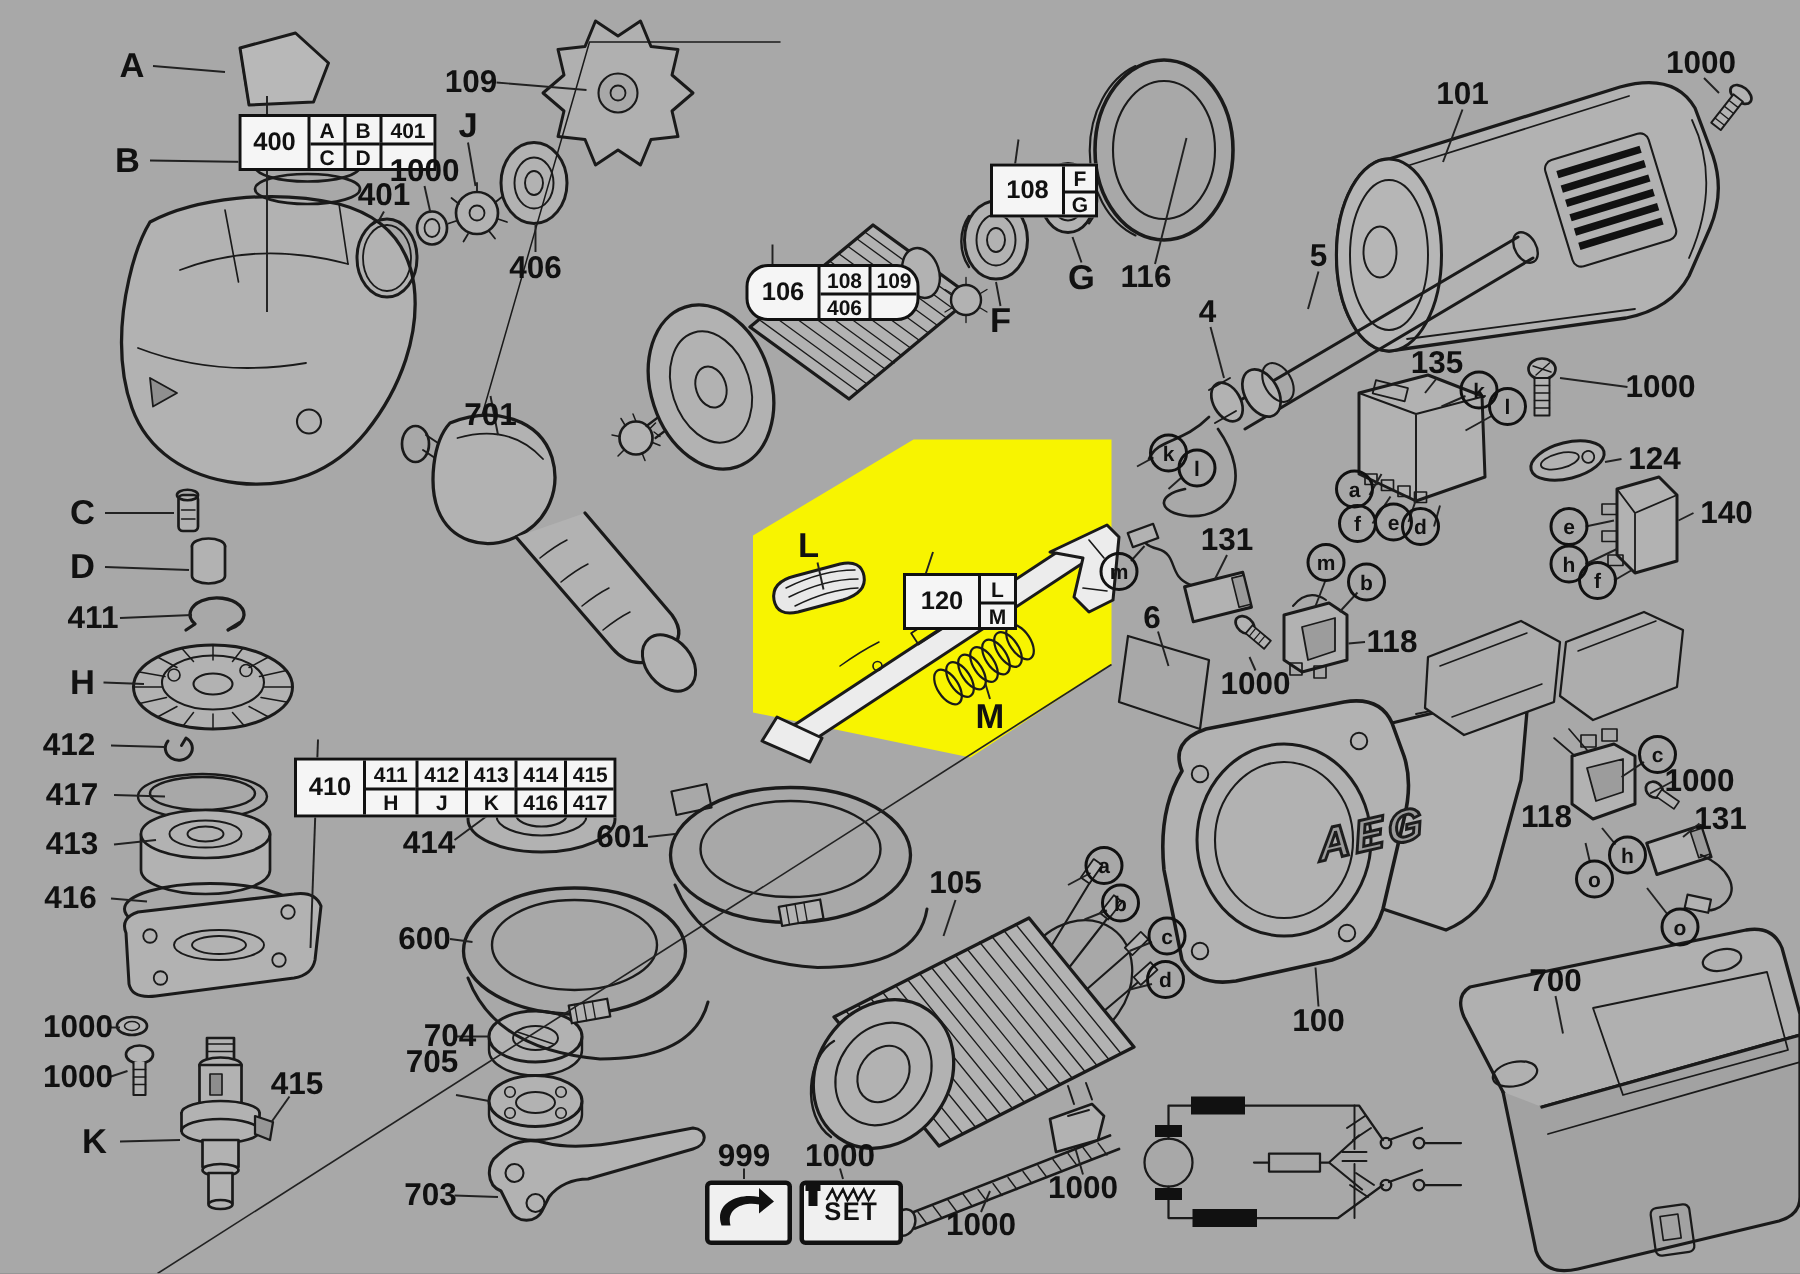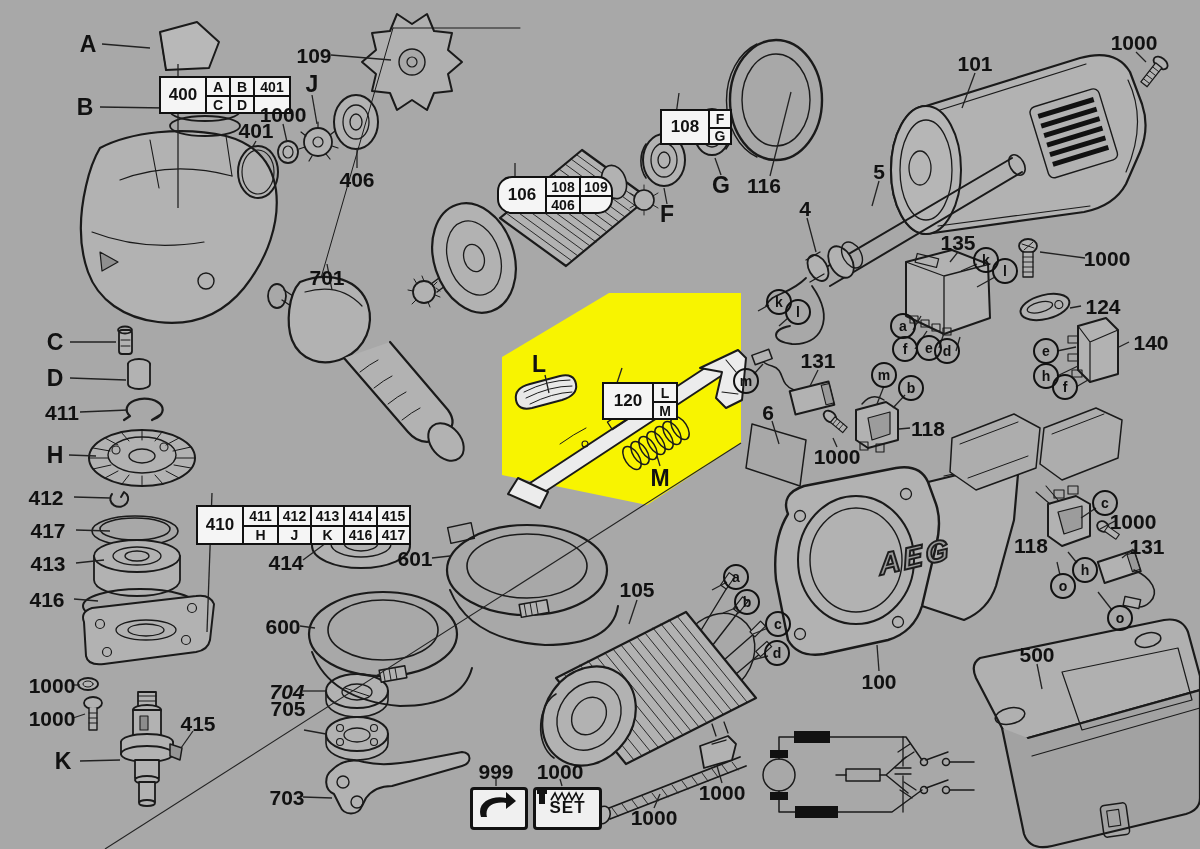--- a/index.html
+++ b/index.html
@@ -598,21 +598,21 @@
 <div class="lbl big" style="left:55px;top:455px;">H</div>
 <div class="lbl" style="left:46px;top:497px;">412</div>
 <div class="lbl" style="left:48px;top:530px;">417</div>
 <div class="lbl" style="left:48px;top:563px;">413</div>
 <div class="lbl" style="left:47px;top:599px;">416</div>
 <div class="lbl" style="left:52px;top:685px;">1000</div>
 <div class="lbl" style="left:52px;top:718px;">1000</div>
 <div class="lbl big" style="left:63px;top:761px;">K</div>
 <div class="lbl" style="left:198px;top:723px;">415</div>
 <div class="lbl" style="left:287px;top:797px;">703</div>
-<div class="lbl" style="left:287px;top:691px;font-style:italic;">704</div>
+<div class="lbl" style="left:300px;top:691px;">704</div>
 <div class="lbl" style="left:288px;top:708px;">705</div>
 <div class="lbl" style="left:283px;top:626px;">600</div>
 <div class="lbl" style="left:286px;top:562px;">414</div>
 <div class="lbl" style="left:415px;top:558px;">601</div>
 <div class="lbl big" style="left:667px;top:214px;">F</div>
 <div class="lbl big" style="left:721px;top:185px;">G</div>
 <div class="lbl" style="left:764px;top:185px;">116</div>
 <div class="lbl" style="left:975px;top:63px;">101</div>
 <div class="lbl" style="left:1134px;top:42px;">1000</div>
 <div class="lbl" style="left:879px;top:171px;">5</div>
@@ -620,21 +620,21 @@
 <div class="lbl" style="left:958px;top:242px;">135</div>
 <div class="lbl" style="left:1107px;top:258px;">1000</div>
 <div class="lbl" style="left:1103px;top:306px;">124</div>
 <div class="lbl" style="left:1151px;top:342px;">140</div>
 <div class="lbl" style="left:818px;top:360px;">131</div>
 <div class="lbl" style="left:768px;top:412px;">6</div>
 <div class="lbl" style="left:837px;top:456px;">1000</div>
 <div class="lbl" style="left:928px;top:428px;">118</div>
 <div class="lbl" style="left:637px;top:589px;">105</div>
 <div class="lbl" style="left:879px;top:681px;">100</div>
-<div class="lbl" style="left:1037px;top:654px;">500</div>
+<div class="lbl" style="left:1037px;top:654px;">700</div>
 <div class="lbl" style="left:1031px;top:545px;">118</div>
 <div class="lbl" style="left:1133px;top:521px;">1000</div>
 <div class="lbl" style="left:1147px;top:546px;">131</div>
 <div class="lbl" style="left:496px;top:771px;">999</div>
 <div class="lbl" style="left:560px;top:771px;">1000</div>
 <div class="lbl" style="left:654px;top:817px;">1000</div>
 <div class="lbl" style="left:722px;top:792px;">1000</div>
 <div class="lbl big" style="left:539px;top:364px;">L</div>
 <div class="lbl big" style="left:660px;top:478px;">M</div>
 

